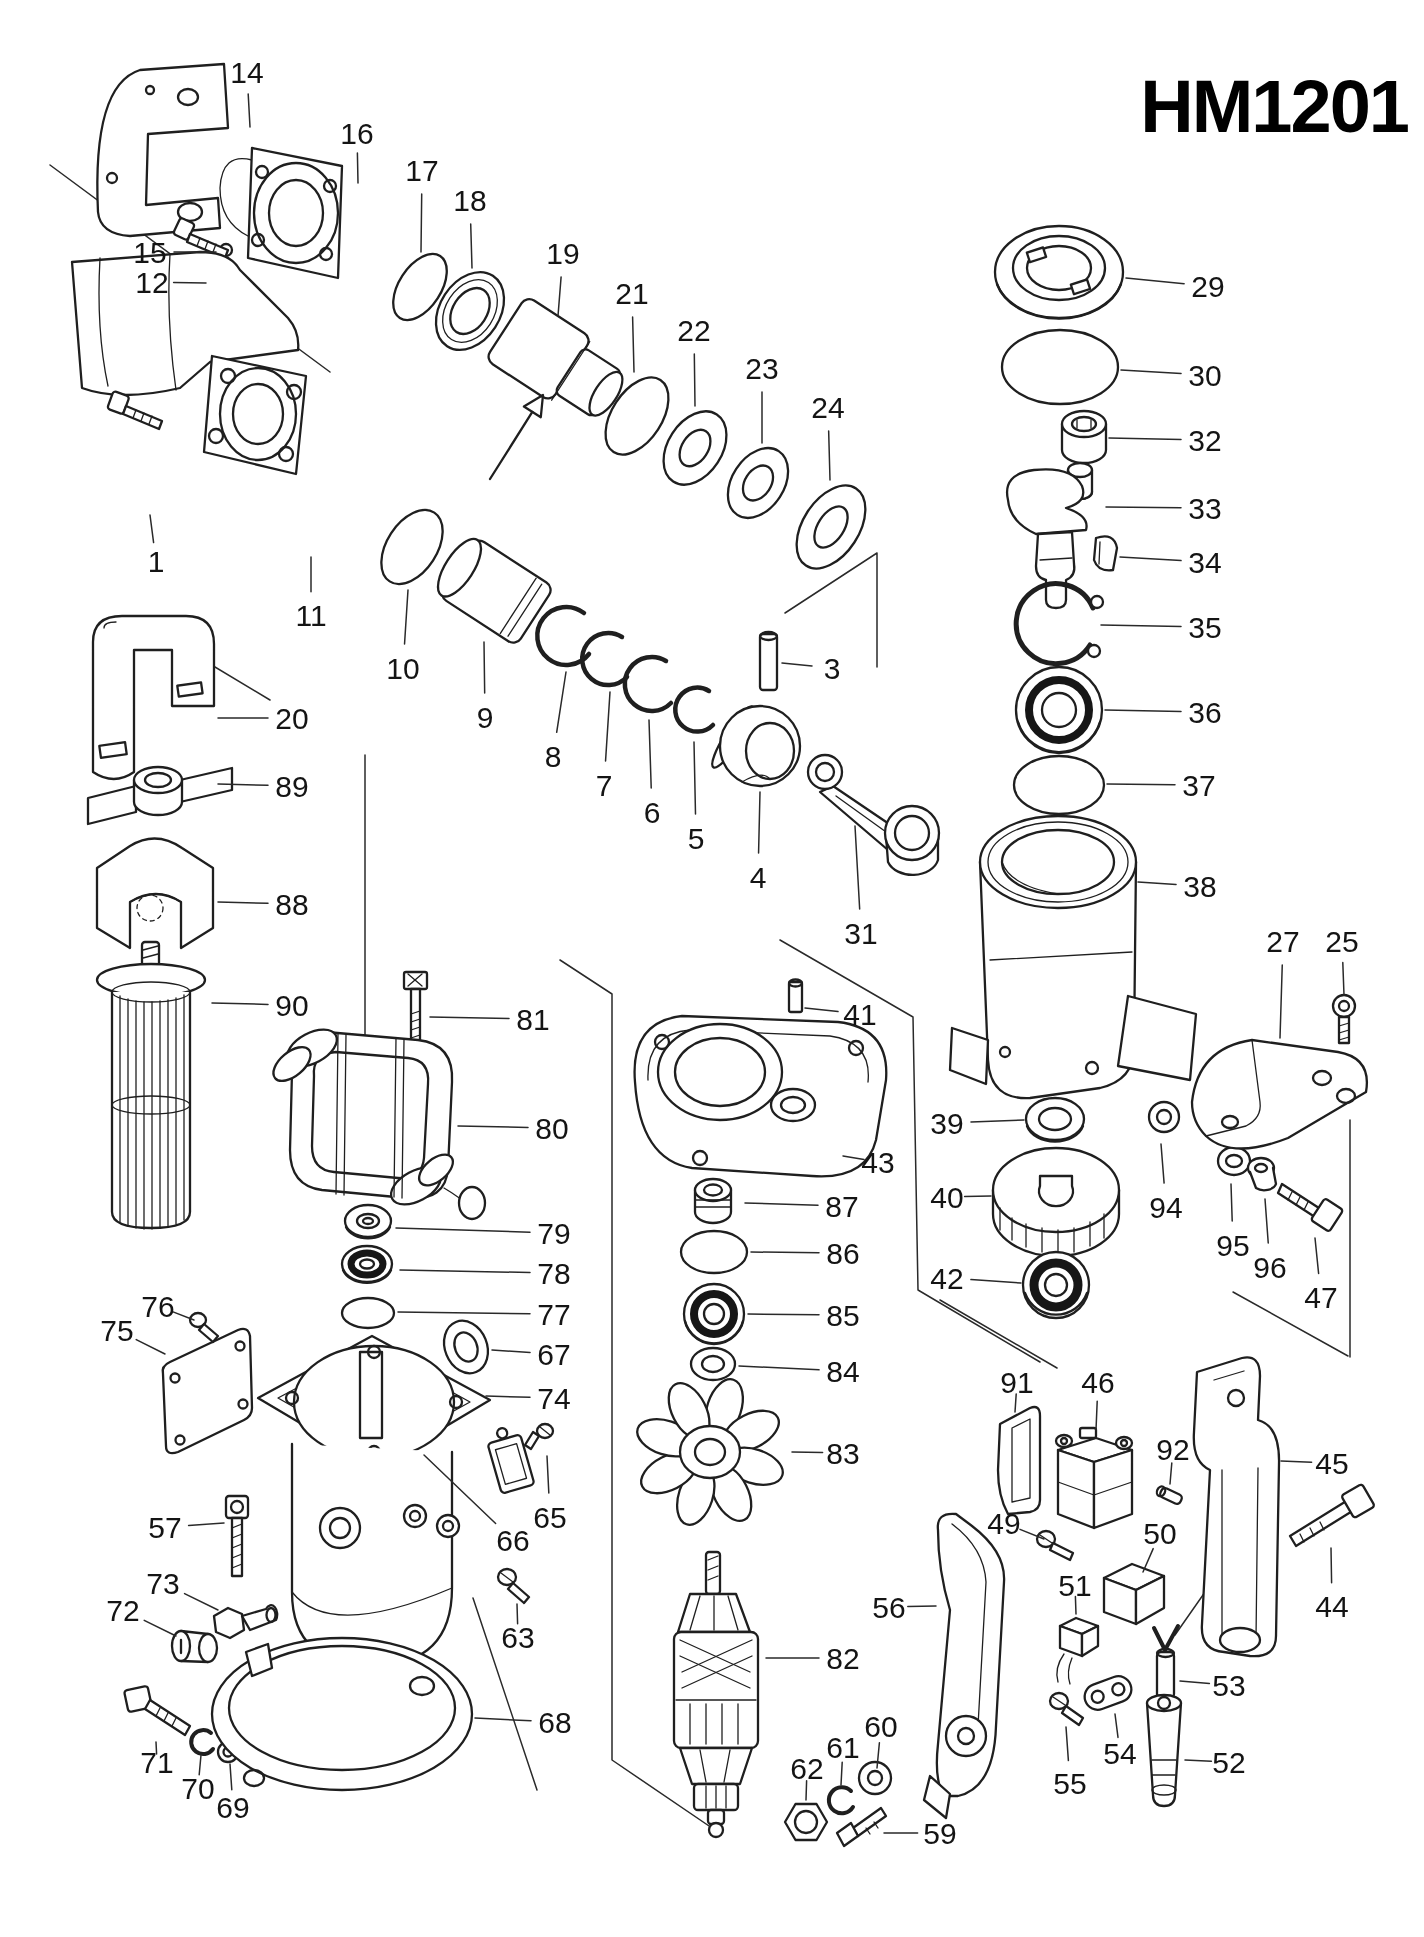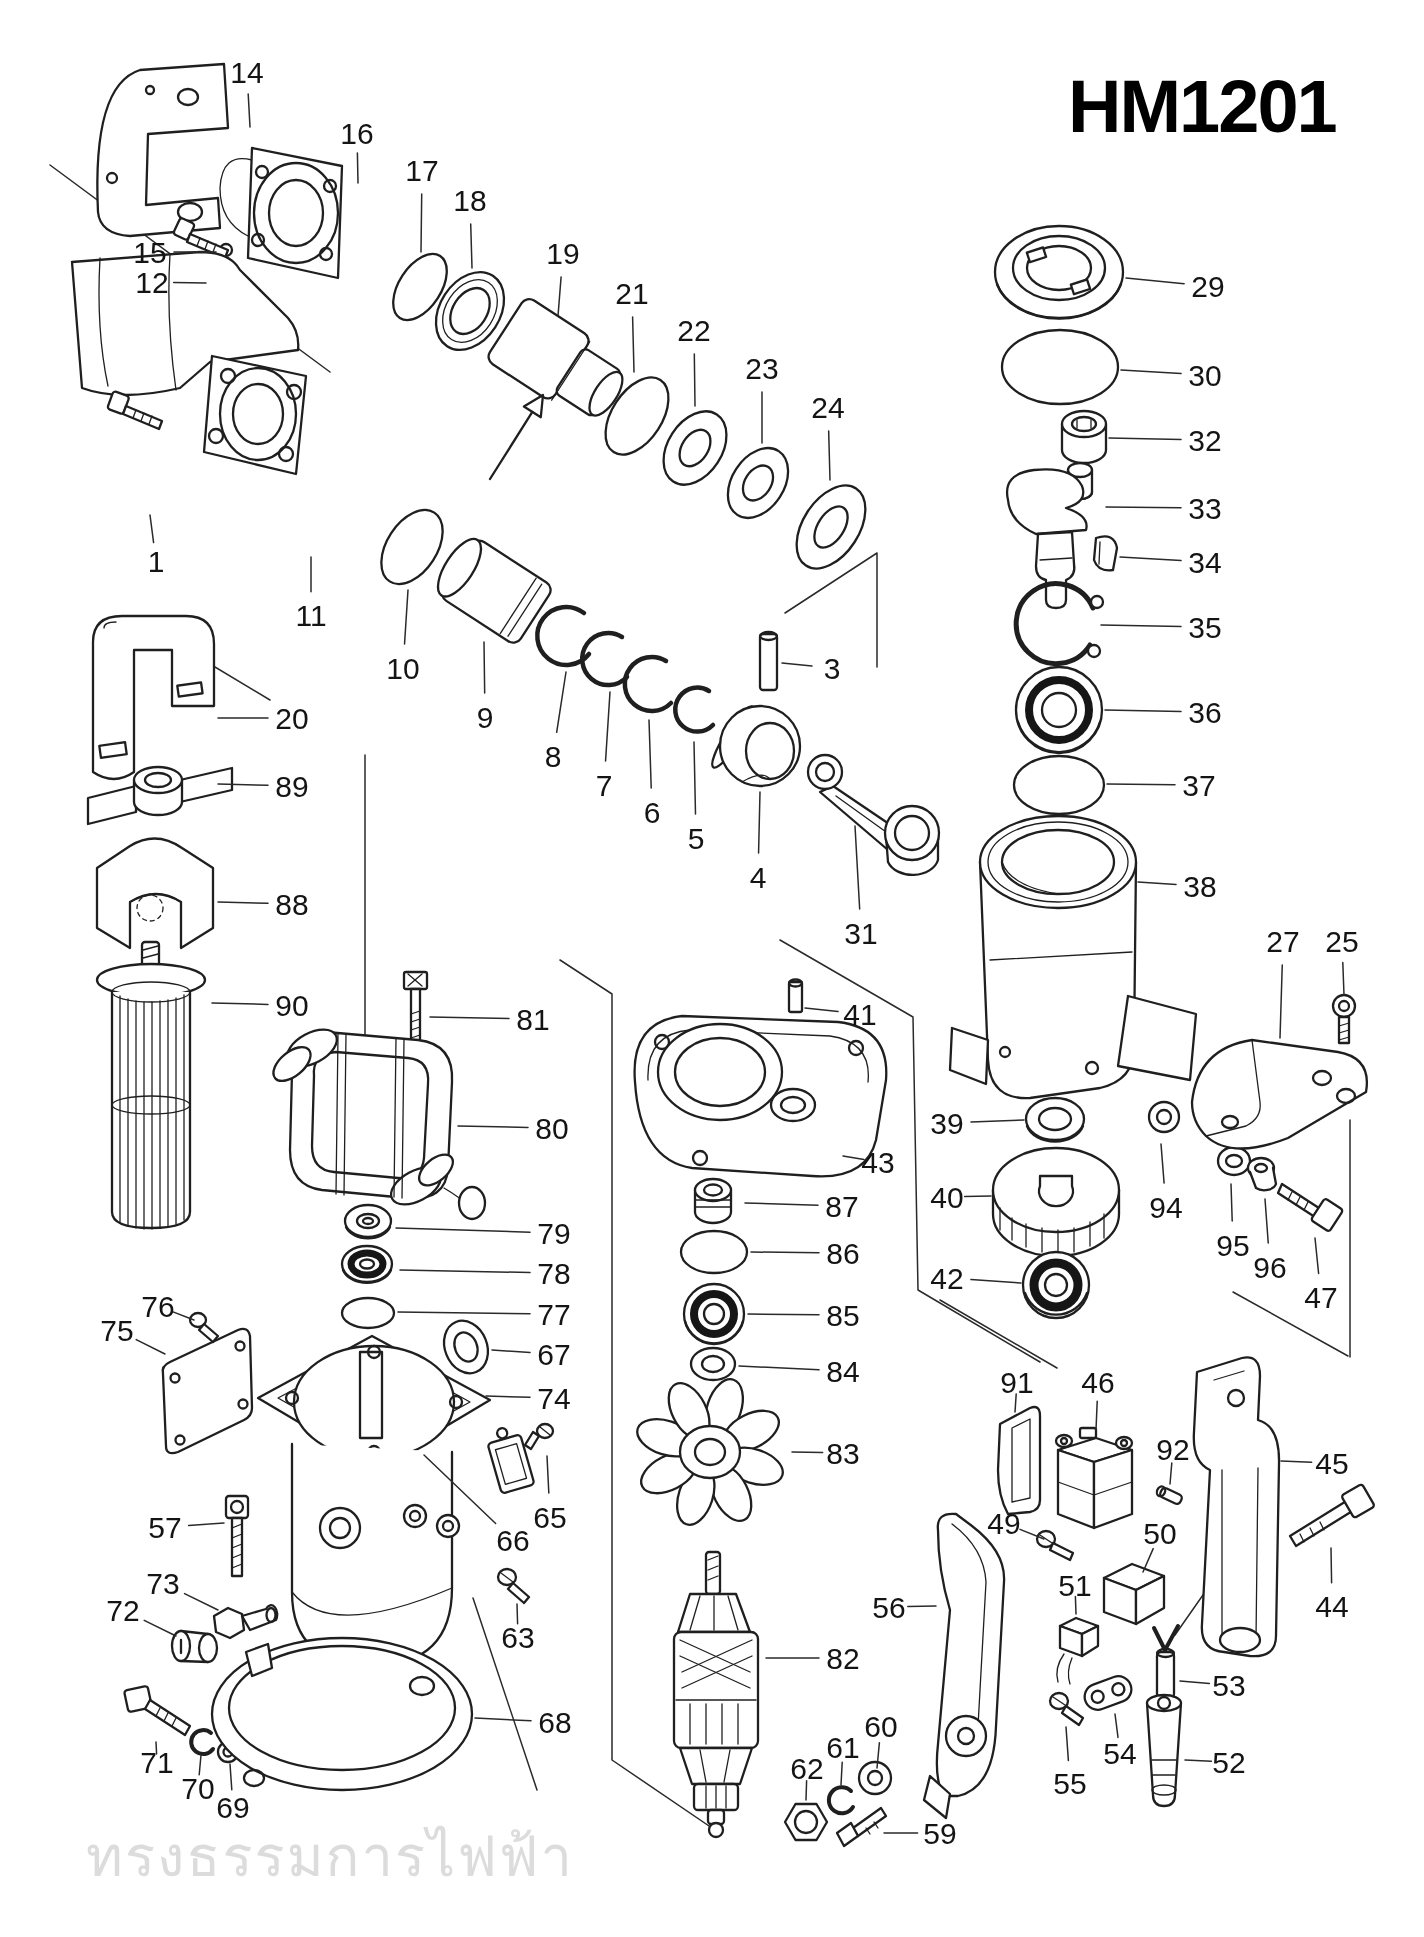--- a/index.html
+++ b/index.html
@@ -8,21 +8,21 @@
   #diagram{position:absolute;left:0;top:0;}
   #diagram path,#diagram rect,#diagram ellipse,#diagram circle,#diagram polygon,#diagram polyline,#diagram line{
       fill:none;stroke:#1f1f1f;stroke-width:2.3;stroke-linecap:round;stroke-linejoin:round;}
   #diagram .w{fill:#ffffff;}
   #diagram .dk{stroke-width:8;stroke:#161616;}
   #diagram .thin{stroke-width:1.3;}
   #diagram .lead{stroke:#2a2a2a;stroke-width:1.5;}
   #diagram text.num{font-family:"Liberation Sans",sans-serif;font-size:30px;fill:#141414;
       text-anchor:middle;dominant-baseline:central;stroke:none;}
   .title{position:absolute;left:1068px;top:64px;width:340px;font-size:74px;font-weight:800;
-      letter-spacing:-2px;color:#000;font-family:"Liberation Sans",sans-serif;}
+      letter-spacing:-2px;color:#000;font-family:"Liberation Sans",sans-serif;text-align:right;}
   .watermark{position:absolute;left:86px;top:1812px;font-size:56px;font-weight:400;
       color:#dcdcdc;font-family:"Liberation Sans",sans-serif;letter-spacing:2px;}
 </style>
 </head>
 <body>
 
 <div id="page">
 
   <div class="title">HM1201</div>
 
@@ -806,14 +806,13 @@
         <text x="1233" y="1245" class="num" fill="#141414">95</text>
         <line x1="1268.2400453671346" y1="1243.064616993032" x2="1265" y2="1199" class="lead"></line>
         <text x="1270" y="1267" class="num" fill="#141414">96</text>
       </g>
     <g id="arrow-layer">
         <line x1="490" y1="479" x2="532.3277173088017" y2="411.9145612464275" stroke="#e31408" stroke-width="9" stroke-linecap="butt"></line>
         <polygon points="543,395 540.7849979320155,417.2507025920267 523.8704366855878,406.57841990082835" fill="#e31408" stroke="none"></polygon>
       </g>
   </svg>
 
-  <div class="watermark">ทรงธรรมการไฟฟ้า</div>
 </div>
 
 </body></html>

